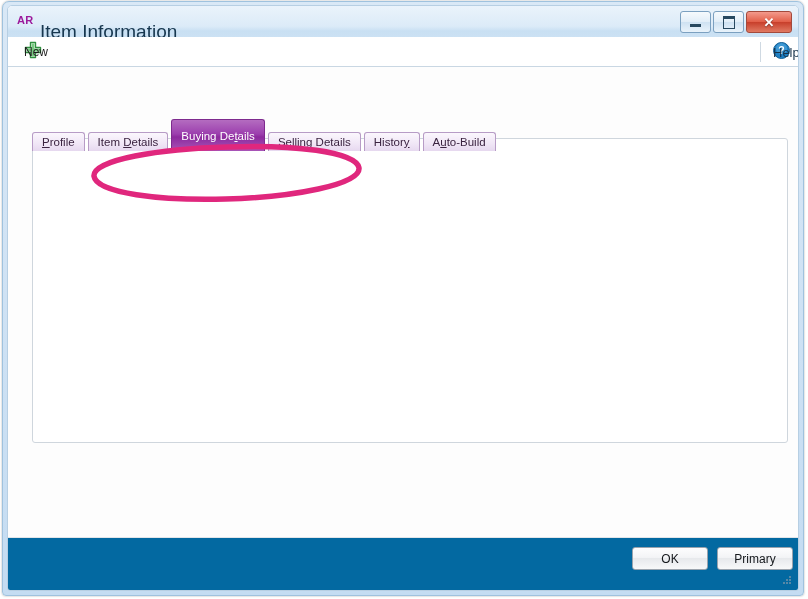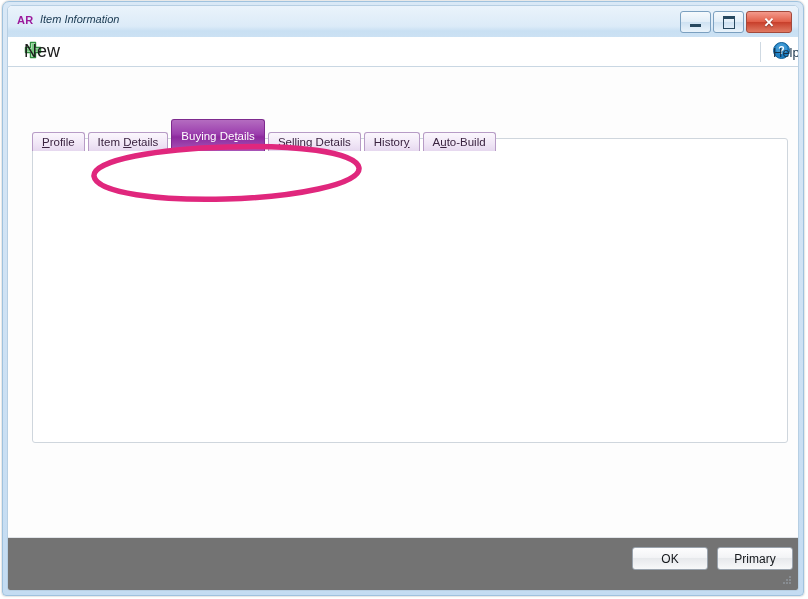--- a/index.html
+++ b/index.html
@@ -45,22 +45,22 @@
     box-sizing: border-box;
   }
   .app-badge {
     position: absolute; left: 9px; top: 8px;
     font-size: 11px; font-weight: bold;
     color: #9c1a9c;
     letter-spacing: .3px;
     font-family: "Liberation Sans", sans-serif;
   }
   .win-title {
-    position: absolute; left: 32px; top: 7px;
-    font-size: 11px; color: #17374f; font-style: italic;
+    position: absolute; left: 32px; top: 15px;
+    font-size: 19px; color: #17374f;
   }
   .win-btns { position: absolute; right: 6px; top: 5px; display: flex; gap: 2px; }
   .wb {
     width: 29px; height: 20px;
     border: 1px solid #7ba0c0;
     border-radius: 3px;
     background: linear-gradient(to bottom,#f6fafd 0%,#e2eef8 48%,#cfe2f2 52%,#e9f3fb 100%);
     position: relative;
     cursor: pointer;
   }
@@ -78,21 +78,21 @@
 
   
   .toolbar {
     position: absolute; left: 0; top: 31px;
     width: 100%; height: 30px;
     background: #ffffff;
     border-bottom: 1px solid #c9d7e3;
     box-sizing: border-box;
   }
   .tb-new { position: absolute; left: 16px; top: 4px; display: flex; align-items: center; gap: 9px; cursor: pointer; }
-  .tb-new span.lbl { font-size: 18px; color: #1b1b1b; }
+  .tb-new span.lbl { font-size: 12px; color: #1b1b1b; }
   .help {
     position: absolute; right: 8px; top: 5px;
     display: flex; align-items: center; gap: 7px; cursor: pointer;
     padding-left: 12px;
     border-left: 1px solid #cfd9e2;
     height: 20px;
   }
   .help .lbl { font-size: 13px; color: #16324a; }
 
   
@@ -198,21 +198,21 @@
     width: 100%; height: 19px;
     background: linear-gradient(to bottom,#f4f5f7 0%,#ebedf0 100%);
     border-bottom: 1px solid #d5dae0;
     box-sizing: border-box;
     display: flex; align-items: center;
     padding-left: 9px;
     font-size: 12px; color: #15181c;
   }
 
   
-  .btnbar { position: absolute; left: 0; bottom: 0; width: 100%; height: 52px; background: #737373; border-top: 1px solid #e2e5e9; }
+  .btnbar { position: absolute; left: 0; bottom: 0; width: 100%; height: 52px; background: #0369a1; border-top: 1px solid #e2e5e9; }
   .btn {
     position: absolute; top: 9px;
     width: 76px; height: 23px;
     border: 1px solid #9aa3ad;
     border-radius: 3px;
     background: linear-gradient(to bottom,#fdfdfe 0%,#f3f4f6 45%,#e7e9ec 50%,#f7f8f9 100%);
     font-size: 12px; color: #15181c;
     display: flex; align-items: center; justify-content: center;
     cursor: pointer;
     box-sizing: border-box;

